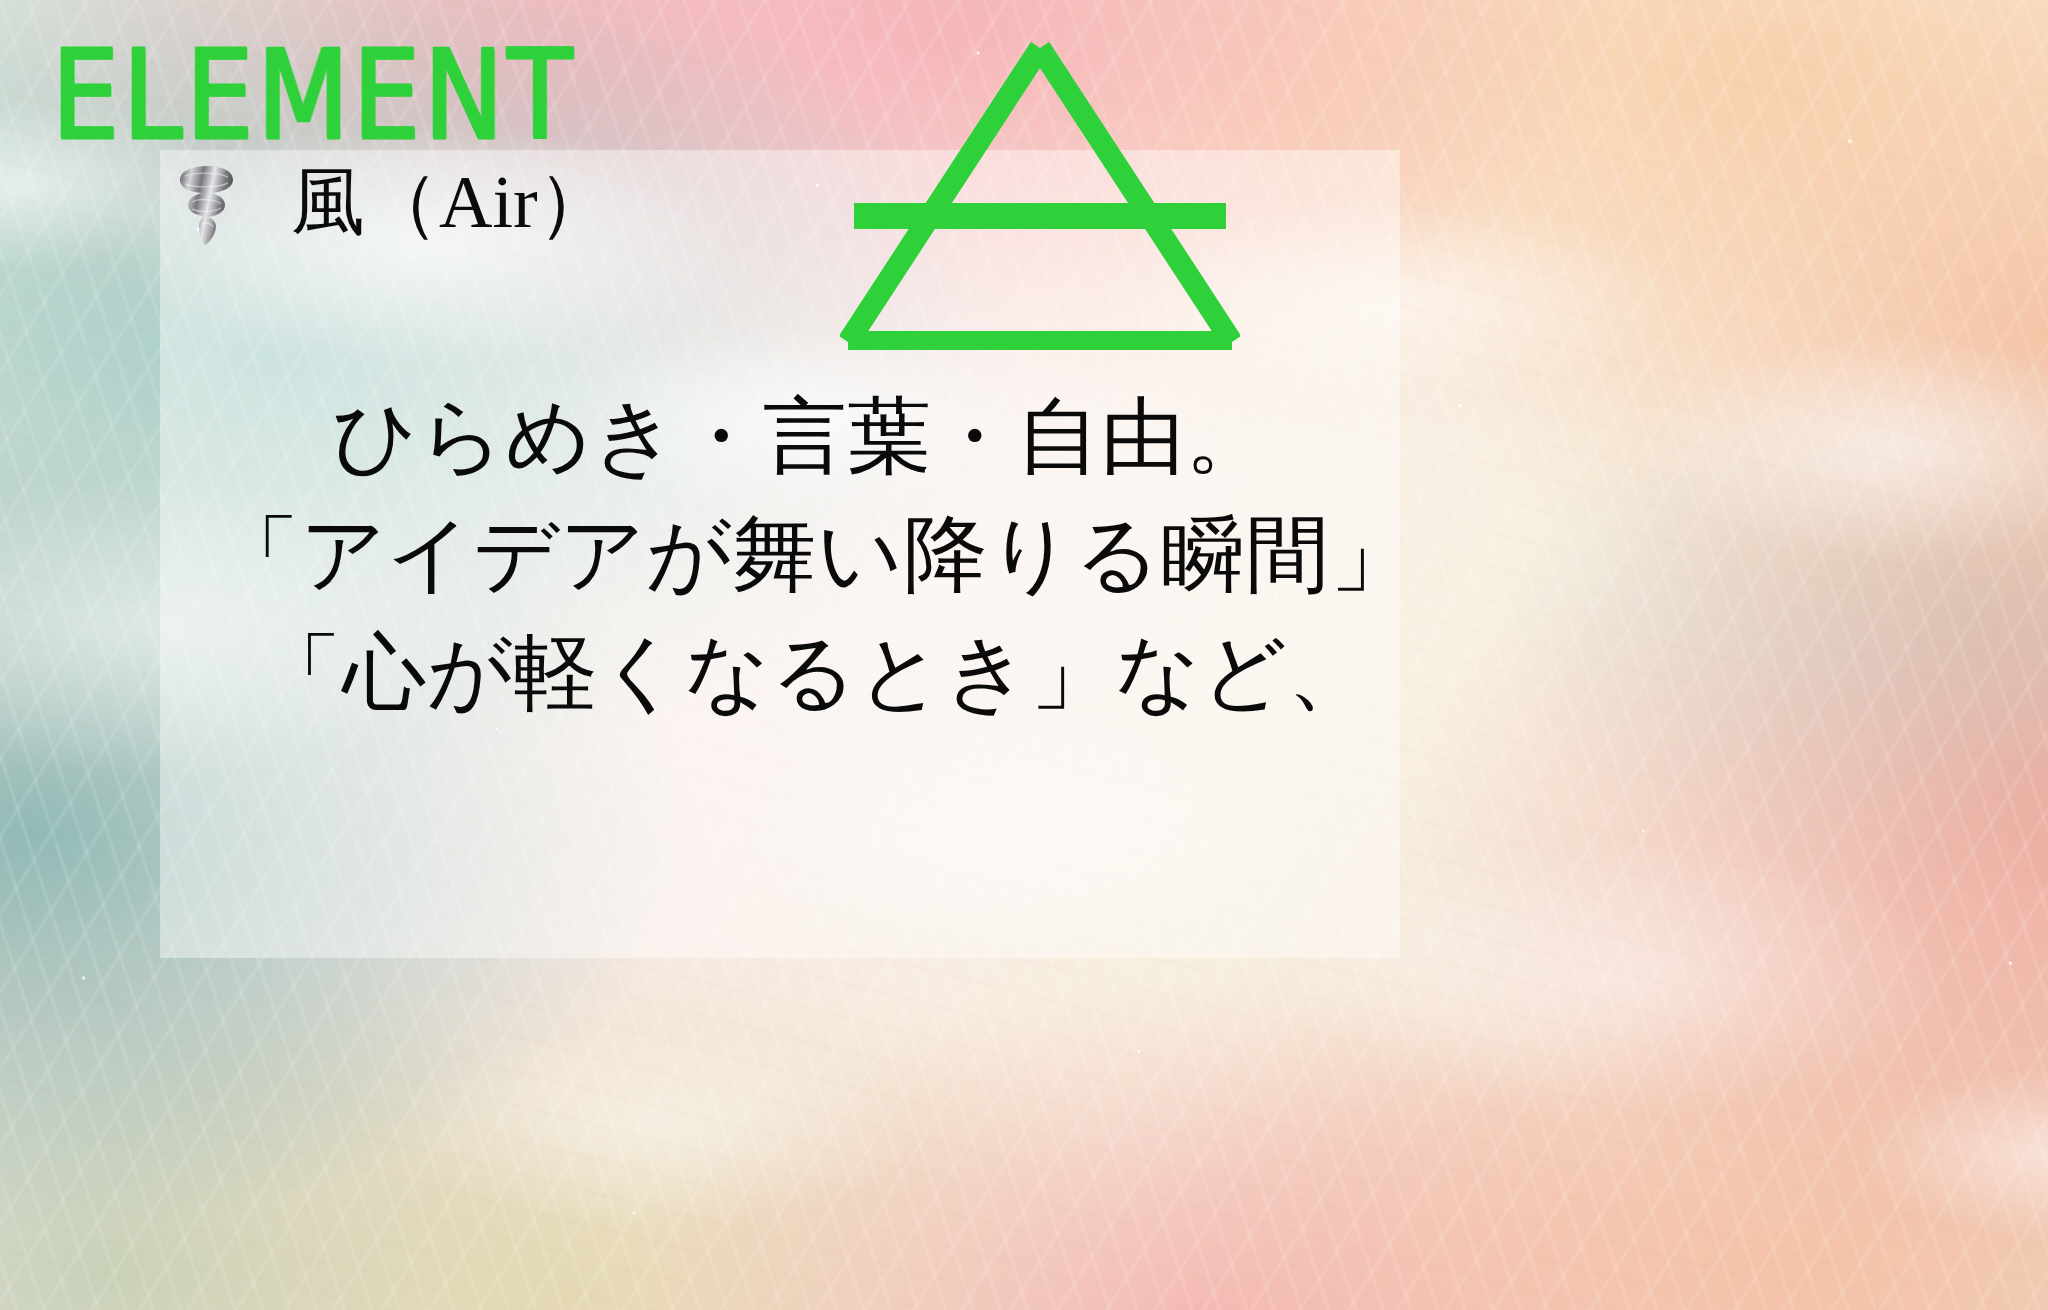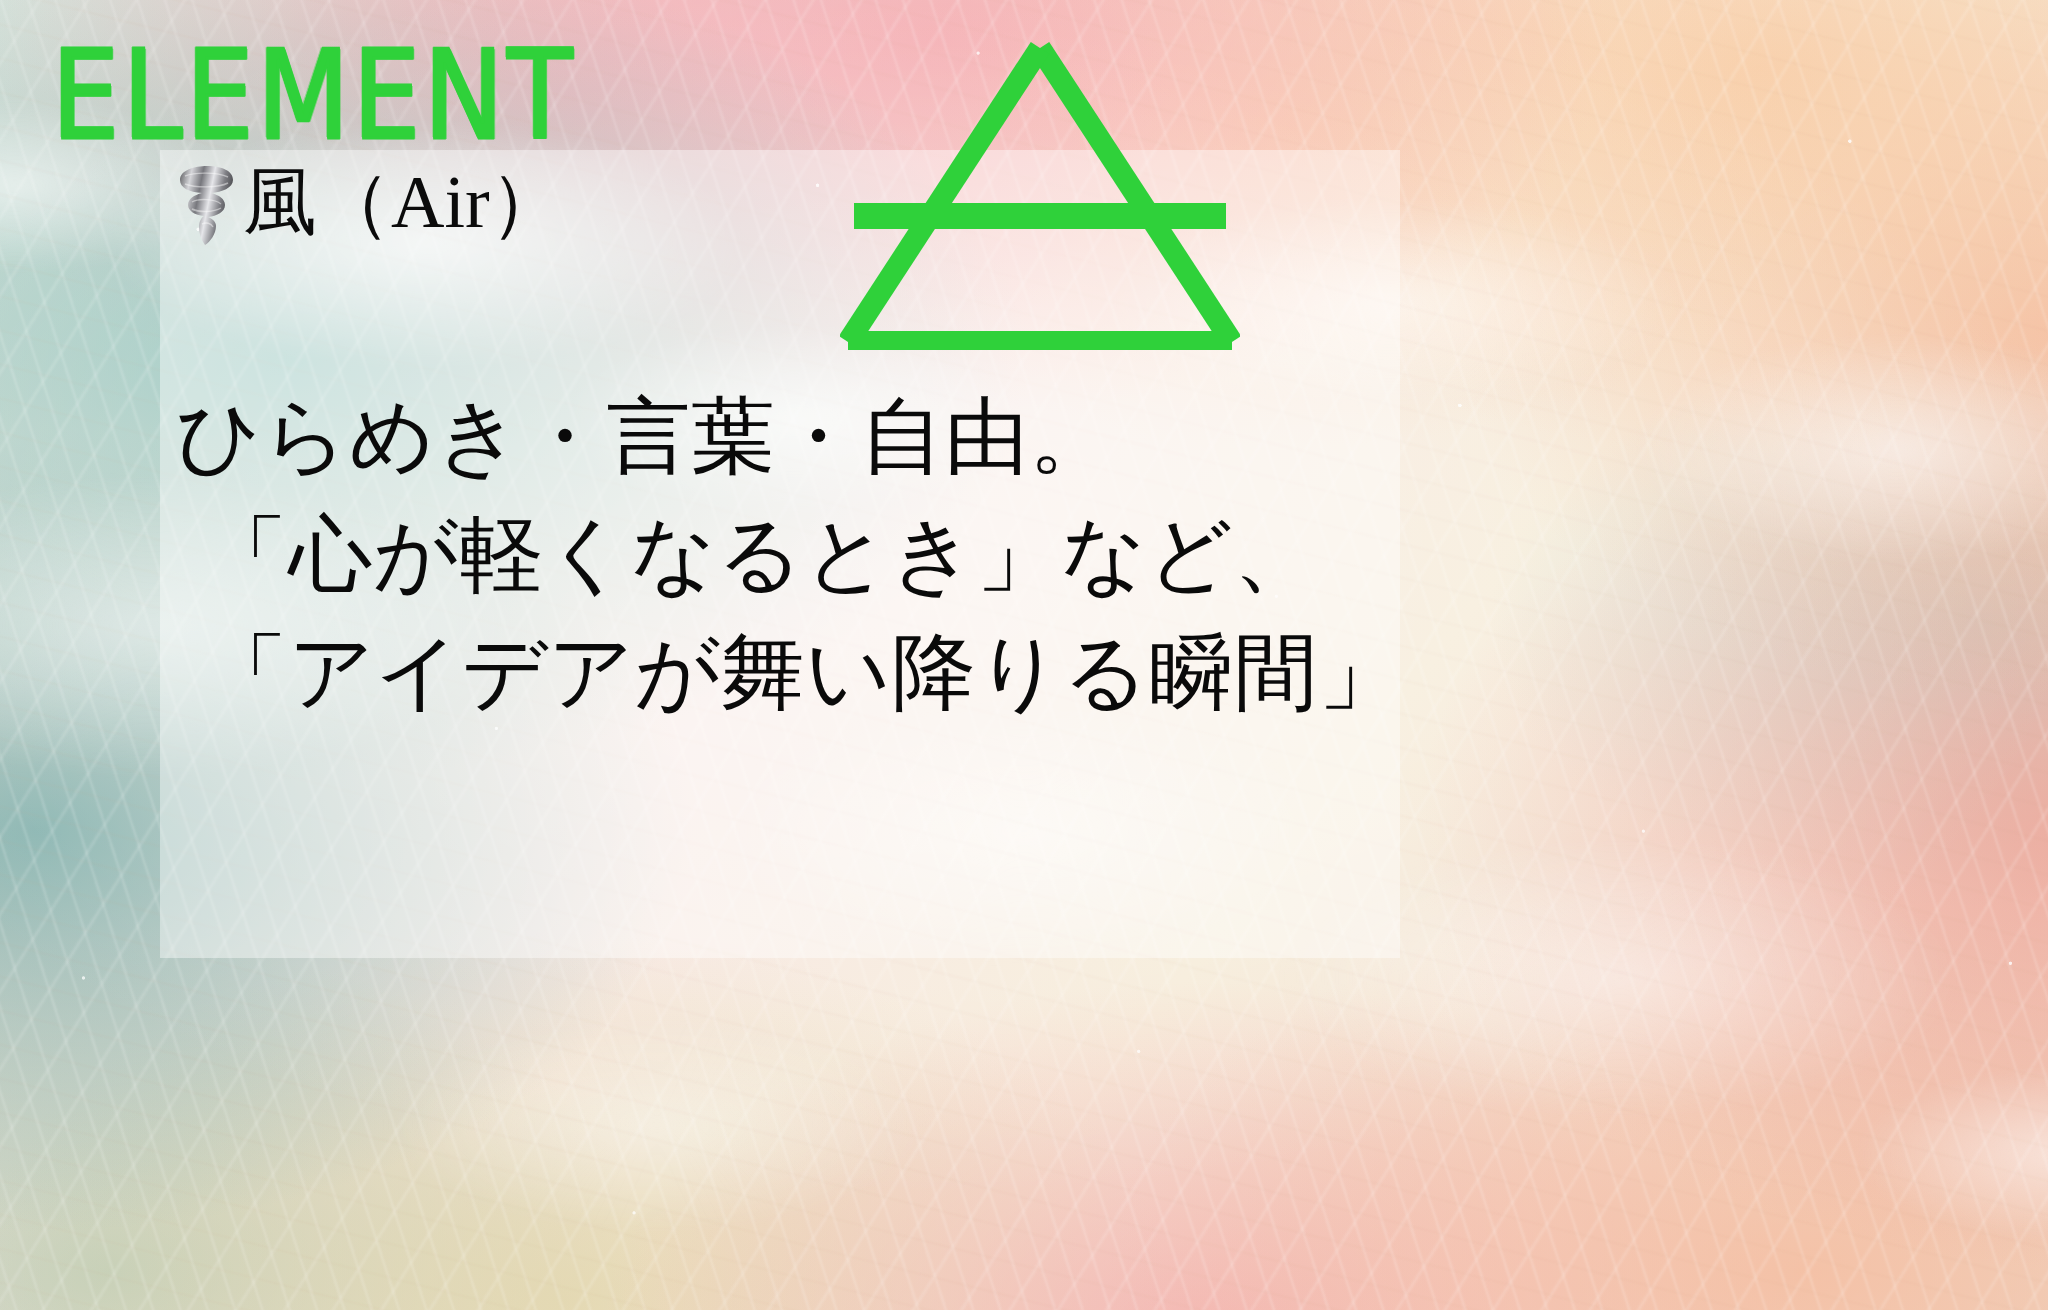--- a/index.html
+++ b/index.html
@@ -147,36 +147,37 @@
   #tornado-icon {
     width:62px; height:82px;
     display:block;
     flex:0 0 auto;
     margin-top:4px;
   }
   #sub-heading-text {
     font-family:"Liberation Serif", serif;
     font-weight:400;
     letter-spacing:0px;
+    margin-left:48px;
   }
 
   
   #body-copy {
     position:absolute;
     left:176px; top:378px;
     width:1250px;
     z-index:4;
     color:#0a0a0a;
     font-family:"Liberation Serif", serif;
     font-size:84px;
     line-height:118px;
     letter-spacing:.5px;
     white-space:nowrap;
   }
-  #body-copy .line { display:block; }
+  #body-copy .line { display:block;text-align:center; }
   #body-copy .line.indent { padding-left:28px; }
 </style>
 </head>
 <body>
 
 <div id="bg-root">
   <div class="bg-layer bg-base"></div>
   <div class="bg-layer bg-petals"></div>
   <div class="bg-layer bg-strokes"></div>
   <div class="bg-layer bg-sparkle"></div>
@@ -218,15 +219,15 @@
       <path d="M17 38 C24 34 40 35 46 40"></path>
       <path d="M17 45 C25 49 39 48 46 44"></path>
       <path d="M27 60 C31 58 36 59 38 63"></path>
     </g>
   </svg>
   <span id="sub-heading-text">風（Air）</span>
 </div>
 
 <div id="body-copy">
   <span class="line">ひらめき・言葉・自由。</span>
+  <span class="line indent">「アイデアが舞い降りる瞬間」</span>
   <span class="line indent">「心が軽くなるとき」など、</span>
-  <span class="line indent">「アイデアが舞い降りる瞬間」</span>
 </div>
 
 </body></html>

